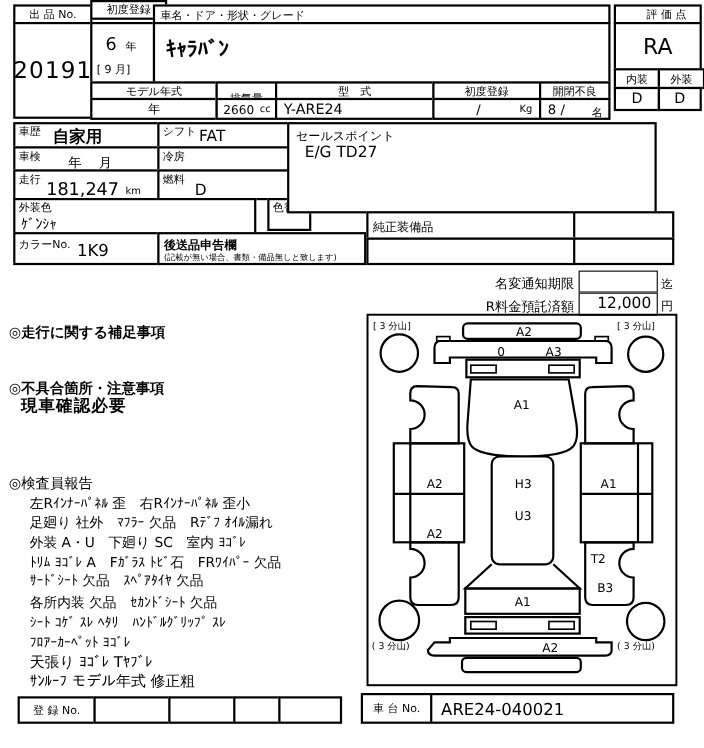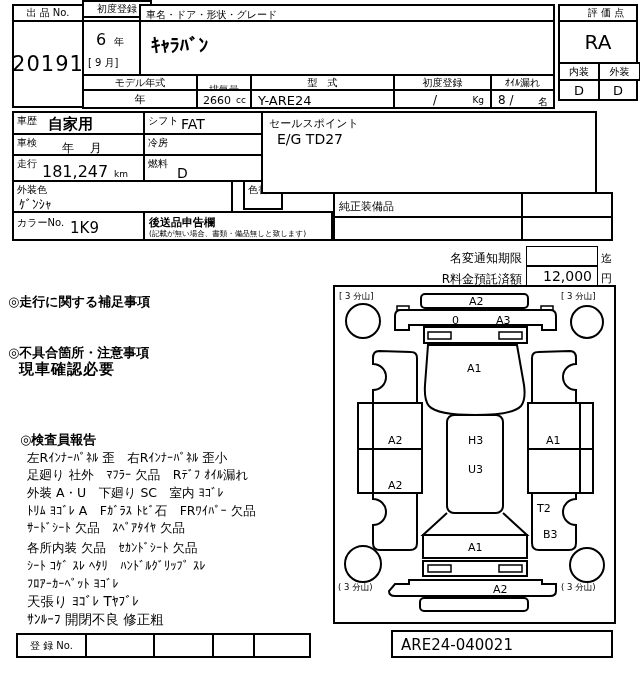--- a/index.html
+++ b/index.html
@@ -48,21 +48,21 @@
   <div class="cell" style="left:250px;top:89px;width:145px;height:20px;">
     <span class="abs" style="left:6px;top:2px;font-size:13px;">Y-ARE24</span>
   </div>
 
   <div class="cell lblc" style="left:393px;top:74px;width:99px;height:17px;">初度登録</div>
   <div class="cell" style="left:393px;top:89px;width:99px;height:20px;">
     <span class="abs" style="left:38px;top:2px;font-size:12px;">/</span>
     <span class="abs" style="right:6px;top:4px;font-size:9px;">Kg</span>
   </div>
 
-  <div class="cell lblc" style="left:490px;top:74px;width:65px;height:17px;">ｵｲﾙ漏れ</div>
+  <div class="cell lblc" style="left:490px;top:74px;width:65px;height:17px;">開閉不良</div>
   <div class="cell" style="left:490px;top:89px;width:65px;height:20px;">
     <span class="abs" style="left:6px;top:2px;font-size:12px;">8 /</span>
     <span class="abs" style="right:5px;top:4px;font-size:10px;">名</span>
   </div>
 
   <div class="cell lblc" style="left:558px;top:4px;width:80px;height:18px;padding-left:16px;">評 価 点</div>
   <div class="cell valc" style="left:558px;top:20px;width:80px;height:44px;font-size:20px;">RA</div>
   <div class="cell lblc" style="left:558px;top:62px;width:42px;height:19px;">内装</div>
   <div class="cell lblc" style="left:598px;top:62px;width:43px;height:19px;">外装</div>
   <div class="cell valc" style="left:558px;top:79px;width:42px;height:22px;font-size:13px;">D</div>
@@ -130,31 +130,31 @@
   <span class="abs" style="left:380px;top:271px;width:142px;text-align:right;font-size:12px;">R料金預託済額</span>
   <div class="cell thin" style="left:526px;top:266px;width:72px;height:21px;">
     <span class="abs" style="right:5px;top:1px;font-size:14px;">12,000</span>
   </div>
   <span class="abs" style="left:601px;top:271px;font-size:11px;">円</span>
 
   <div class="abs" style="left:8px;top:293px;font-size:13px;font-weight:600;">◎走行に関する補足事項</div>
   <div class="abs" style="left:8px;top:344px;font-size:13px;font-weight:600;">◎不具合箇所・注意事項</div>
   <div class="abs" style="left:19px;top:360px;font-size:15px;font-weight:600;letter-spacing:1px;">現車確認必要</div>
 
-  <div class="abs" style="left:20px;top:431px;font-size:13px;font-weight:700;">◎検査員報告</div>
+  <div class="abs" style="left:8px;top:431px;font-size:13px;font-weight:400;">◎検査員報告</div>
   <div class="abs repline" style="left:27px;top:450px;">左Rｲﾝﾅｰﾊﾟﾈﾙ 歪　右Rｲﾝﾅｰﾊﾟﾈﾙ 歪小</div>
   <div class="abs repline" style="left:27px;top:467px;">足廻り 社外　ﾏﾌﾗｰ 欠品　Rﾃﾞﾌ ｵｲﾙ漏れ</div>
   <div class="abs repline" style="left:27px;top:485px;">外装 A・U　下廻り SC　室内 ﾖｺﾞﾚ</div>
   <div class="abs repline" style="left:27px;top:503px;">ﾄﾘﾑ ﾖｺﾞﾚ A　Fｶﾞﾗｽ ﾄﾋﾞ石　FRﾜｲﾊﾟｰ 欠品</div>
   <div class="abs repline" style="left:27px;top:520px;">ｻｰﾄﾞｼｰﾄ 欠品　ｽﾍﾟｱﾀｲﾔ 欠品</div>
   <div class="abs repline" style="left:27px;top:540px;">各所内装 欠品　ｾｶﾝﾄﾞｼｰﾄ 欠品</div>
   <div class="abs repline" style="left:27px;top:558px;">ｼｰﾄ ｺｹﾞ ｽﾚ ﾍﾀﾘ　ﾊﾝﾄﾞﾙｸﾞﾘｯﾌﾟ ｽﾚ</div>
   <div class="abs repline" style="left:27px;top:576px;">ﾌﾛｱｰｶｰﾍﾟｯﾄ ﾖｺﾞﾚ</div>
   <div class="abs repline" style="left:27px;top:593px;font-size:13.5px;">天張り ﾖｺﾞﾚ Tﾔﾌﾞﾚ</div>
-  <div class="abs repline" style="left:27px;top:611px;font-size:13.5px;">ｻﾝﾙｰﾌ 開閉不良 修正粗</div>
+  <div class="abs repline" style="left:27px;top:611px;font-size:13.5px;">ｻﾝﾙｰﾌ モデル年式 修正粗</div>
 
   <svg class="abs" style="left:333px;top:285px;" width="283" height="339" viewBox="0 0 283 339">
     <rect x="1" y="1" width="281" height="337" fill="none" stroke="#000" stroke-width="2"></rect>
 
     <text x="6" y="14" font-size="8.5">[ 3 分山]</text>
     <text x="228" y="14" font-size="8.5">[ 3 分山]</text>
     <text x="5" y="305" font-size="8.5">( 3 分山)</text>
     <text x="228" y="305" font-size="8.5">( 3 分山)</text>
 
     <circle cx="30" cy="36" r="17" fill="none" stroke="#000" stroke-width="2"></circle>
@@ -212,17 +212,18 @@
     <text x="160" y="308" font-size="11">A2</text>
     <rect x="87" y="313" width="108" height="13" rx="4" fill="none" stroke="#000" stroke-width="2"></rect>
   </svg>
 
   <div class="cell lblc" style="left:16px;top:633px;width:71px;height:25px;">登 録 No.</div>
   <div class="cell" style="left:85px;top:633px;width:70px;height:25px;"></div>
   <div class="cell" style="left:153px;top:633px;width:61px;height:25px;"></div>
   <div class="cell" style="left:212px;top:633px;width:43px;height:25px;"></div>
   <div class="cell" style="left:253px;top:633px;width:58px;height:25px;"></div>
 
+  <div class="cell lblc" style="left:328px;top:630px;width:65px;height:28px;">車 台 No.</div>
   <div class="cell" style="left:391px;top:630px;width:222px;height:28px;">
     <span class="abs" style="left:8px;top:4px;font-size:15px;">ARE24-040021</span>
   </div>
 
 </div>
 
 </body></html>

